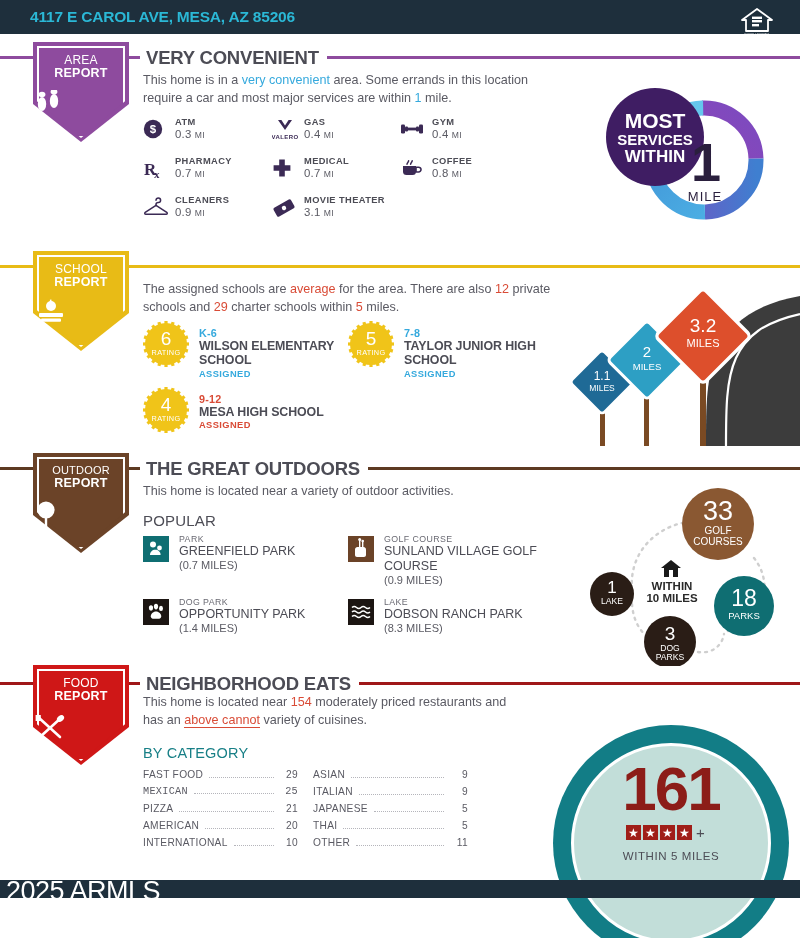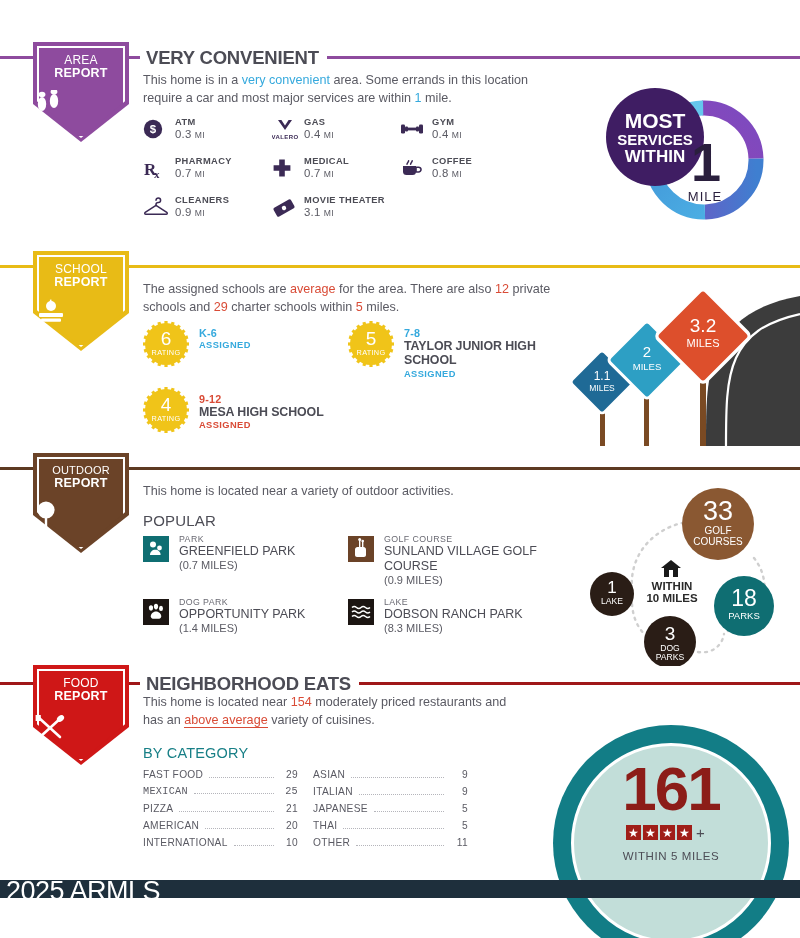--- a/index.html
+++ b/index.html
@@ -149,20 +149,23 @@
   .armls-band {
     position:absolute; left:0; top:880px; width:800px; height:18px; background:#1e2f3c; z-index:5;
   }
   svg { display: block; }
 </style>
 </head>
 <body>
 
 <div class="page">
 
+  <div class="topbar">
+    <div class="addr">4117 E CAROL AVE, MESA, AZ 85206</div>
+  </div>
 
   <div class="rule" style="top:56px; background:#8e4b9e;"></div>
 
   <div class="badge" style="top:42px;">
     <div class="shield" style="background:#8e4b9e;"></div>
     <div class="shield-inner" style="background:#8e4b9e; border:2px solid #fff;"></div>
     <div class="badge-text">
       <span class="l1">AREA</span>
       <span>REPORT</span>
     </div>
@@ -382,20 +385,21 @@
               <rect x="-1.6" y="-23" width="3.2" height="5" transform="rotate(342)"></rect>
             </g>
           </g>
         </g>
       </svg>
       <div class="num">6</div>
       <div class="rt">RATING</div>
     </div>
     <div class="info">
       <div class="grade" style="color:#35a9dd;">K-6</div>
+      <div class="nm">WILSON ELEMENTARY SCHOOL</div>
       <div class="as" style="color:#35a9dd;">ASSIGNED</div>
     </div>
   </div>
 
   <div class="school" style="left:348px; top:321px;">
     <div class="burst">
       <svg width="46" height="46" viewBox="0 0 46 46">
           <g transform="translate(23,23)">
             <circle r="21" fill="#f0c419"></circle>
             <g fill="#f0c419">
@@ -507,20 +511,21 @@
       <span>REPORT</span>
     </div>
     <div class="badge-icon" style="top:46px;">
       <svg width="26" height="30" viewBox="0 0 26 30">
         <circle cx="13" cy="11" r="8.6" fill="#fff"></circle>
         <rect x="11.8" y="16" width="2.4" height="12" fill="#fff"></rect>
       </svg>
     </div>
   </div>
 
+  <div class="sec-title" style="left:140px; top:458px;">THE GREAT OUTDOORS</div>
   <div class="sec-body" style="left:143px; top:483px; width:420px;">This home is located near a variety of outdoor activities.</div>
   <div class="cat-title" style="left:143px; top:512px; color:#4c4c55; font-size:15px;text-align:center;">POPULAR</div>
 
   <div class="od" style="left:143px; top:534px;">
     <div class="tile" style="background:#0f6e72;">
       <svg width="26" height="26" viewBox="0 0 26 26">
         <circle cx="10" cy="8.5" r="3" fill="#fff"></circle>
           <circle cx="16.5" cy="12" r="2.4" fill="#fff"></circle>
         <path d="M7 19c0-3.2 2.4-5.2 5.2-5.2 3 0 5.4 2 5.4 5.2z" fill="#fff"></path>
       </svg>
@@ -631,21 +636,21 @@
         </g>
         <ellipse cx="27.5" cy="5.5" rx="4" ry="2.8" fill="#fff" transform="rotate(-40 27.5 5.5)"></ellipse>
         <rect x="2.6" y="2" width="1.8" height="6" fill="#fff"></rect>
         <rect x="6" y="2" width="1.8" height="6" fill="#fff"></rect>
       </svg>
     </div>
   </div>
 
   <div class="sec-title" style="left:140px; top:673px;">NEIGHBORHOOD EATS</div>
   <div class="sec-body" style="left:143px; top:694px; width:380px;">
-    <span>This home is located near </span><span class="hl-red">154</span><span> moderately priced restaurants and has an </span><span class="hl-red" style="border-bottom:1px solid #d94b36;">above average</span><span> variety of cuisines.</span>
+    <span>This home is located near </span><span class="hl-red">154</span><span> moderately priced restaurants and has an </span><span class="hl-red" style="border-bottom:1px solid #d94b36;">above cannot</span><span> variety of cuisines.</span>
   </div>
 
   <div class="cat-title" style="left:143px; top:745px;">BY CATEGORY</div>
 
   <div class="frow" style="left:143px; top:769px; width:155px;">
     <span class="nm">FAST FOOD</span>
       <span class="dots"></span>
       <span class="ct">29</span>
   </div>
   <div class="frow" style="left:143px; top:786px; width:155px;font-family:Liberation Mono, monospace;">

